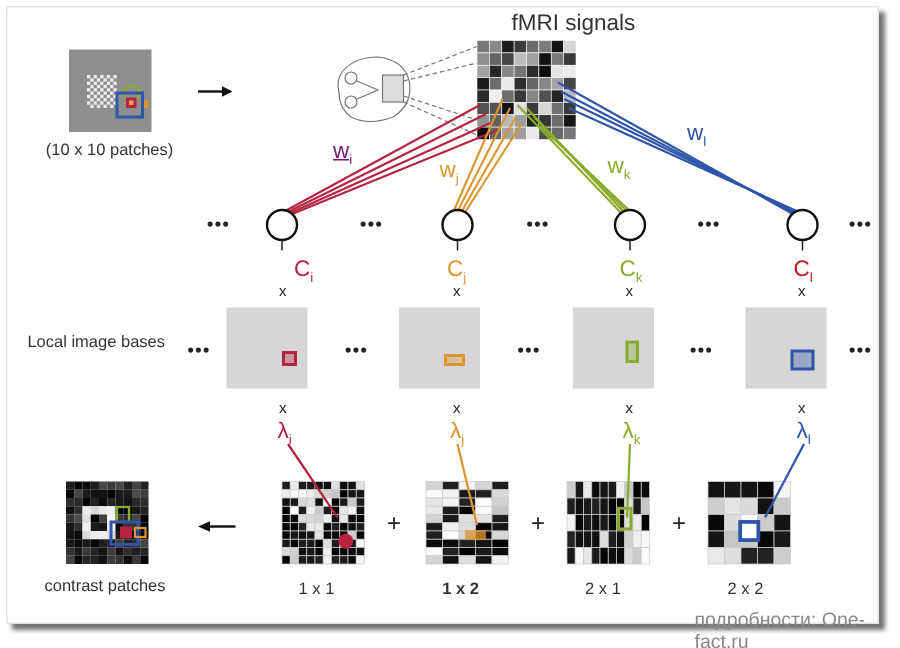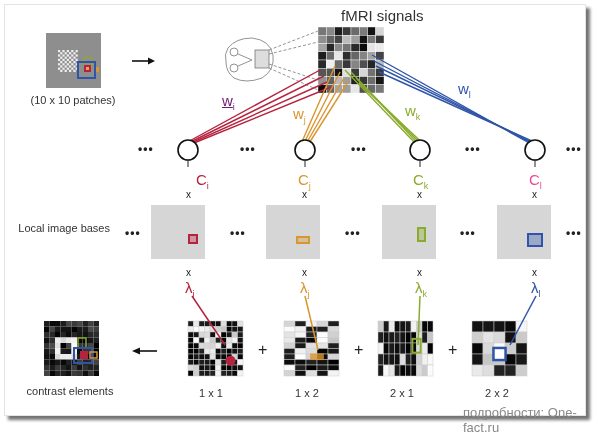--- a/index.html
+++ b/index.html
@@ -570,32 +570,32 @@
 
 <div class="lbl center" style="left:14px;top:94px;width:118px;">
   <div>(10 x 10 patches)</div>
 </div>
 
 <div class="lbl right" style="left:2px;top:222px;width:108px;">
   <div>Local image bases</div>
 </div>
 
 <div class="lbl center" style="left:20px;top:385px;width:100px;">
-  <div>contrast elements</div>
+  <div>contrast patches</div>
 </div>
 
 <div class="sym" style="left:222px;top:92px;color:#701a75;text-decoration:underline;"><span>w</span><sub>i</sub></div>
 <div class="sym" style="left:293px;top:105px;color:#d9952e;"><span>w</span><sub>j</sub></div>
 <div class="sym" style="left:405px;top:102px;color:#8aab2c;"><span>w</span><sub>k</sub></div>
 <div class="sym" style="left:458px;top:80px;color:#2f55a8;"><span>w</span><sub>l</sub></div>
 
 <div class="sym" style="left:184px;top:171px;color:#b5233f;margin-left:12px;"><span>C</span><sub>i</sub></div>
 <div class="sym" style="left:298px;top:171px;color:#d9952e;"><span>C</span><sub>j</sub></div>
 <div class="sym" style="left:413px;top:171px;color:#8aab2c;"><span>C</span><sub>k</sub></div>
-<div class="sym" style="left:529px;top:171px;color:#ec4899;"><span>C</span><sub>l</sub></div>
+<div class="sym" style="left:529px;top:171px;color:#b91c1c;"><span>C</span><sub>l</sub></div>
 
 <div class="x" style="left:186px;top:189px;">x</div>
 <div class="x" style="left:302px;top:189px;">x</div>
 <div class="x" style="left:417px;top:189px;">x</div>
 <div class="x" style="left:532px;top:189px;">x</div>
 
 <div class="x" style="left:186px;top:267px;">x</div>
 <div class="x" style="left:302px;top:267px;">x</div>
 <div class="x" style="left:417px;top:267px;">x</div>
 <div class="x" style="left:532px;top:267px;">x</div>
@@ -615,17 +615,17 @@
 <div class="dots" style="left:230px;top:226px;">•••</div>
 <div class="dots" style="left:345px;top:226px;">•••</div>
 <div class="dots" style="left:460px;top:226px;">•••</div>
 <div class="dots" style="left:566px;top:226px;">•••</div>
 
 <div class="plus" style="left:258px;top:341px;">+</div>
 <div class="plus" style="left:354px;top:341px;">+</div>
 <div class="plus" style="left:448px;top:341px;">+</div>
 
 <div class="lbl center" style="left:186px;top:387px;width:50px;">1 x 1</div>
-<div class="lbl center" style="left:282px;top:387px;width:50px;">1 x 2</div>
+<div class="lbl center" style="left:282px;top:387px;width:50px;font-weight:bold;">1 x 2</div>
 <div class="lbl center" style="left:377px;top:387px;width:50px;">2 x 1</div>
 <div class="lbl center" style="left:472px;top:387px;width:50px;">2 x 2</div>
 
 <div class="wm" style="left:463px;top:405px;">подробности: One-fact.ru</div>
 
 </body></html>

